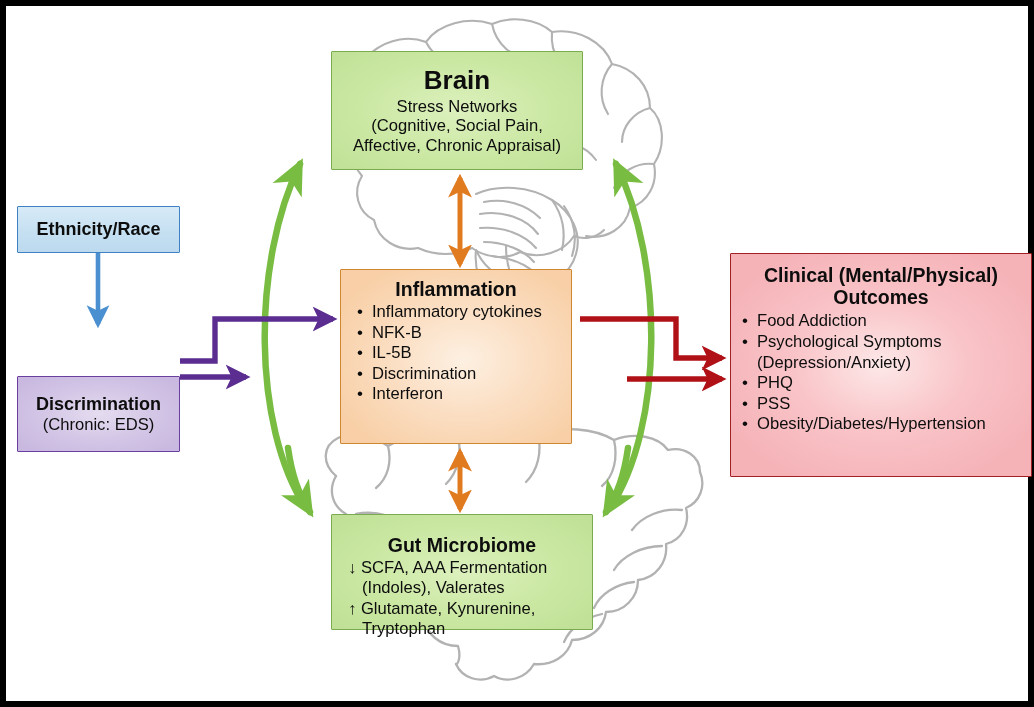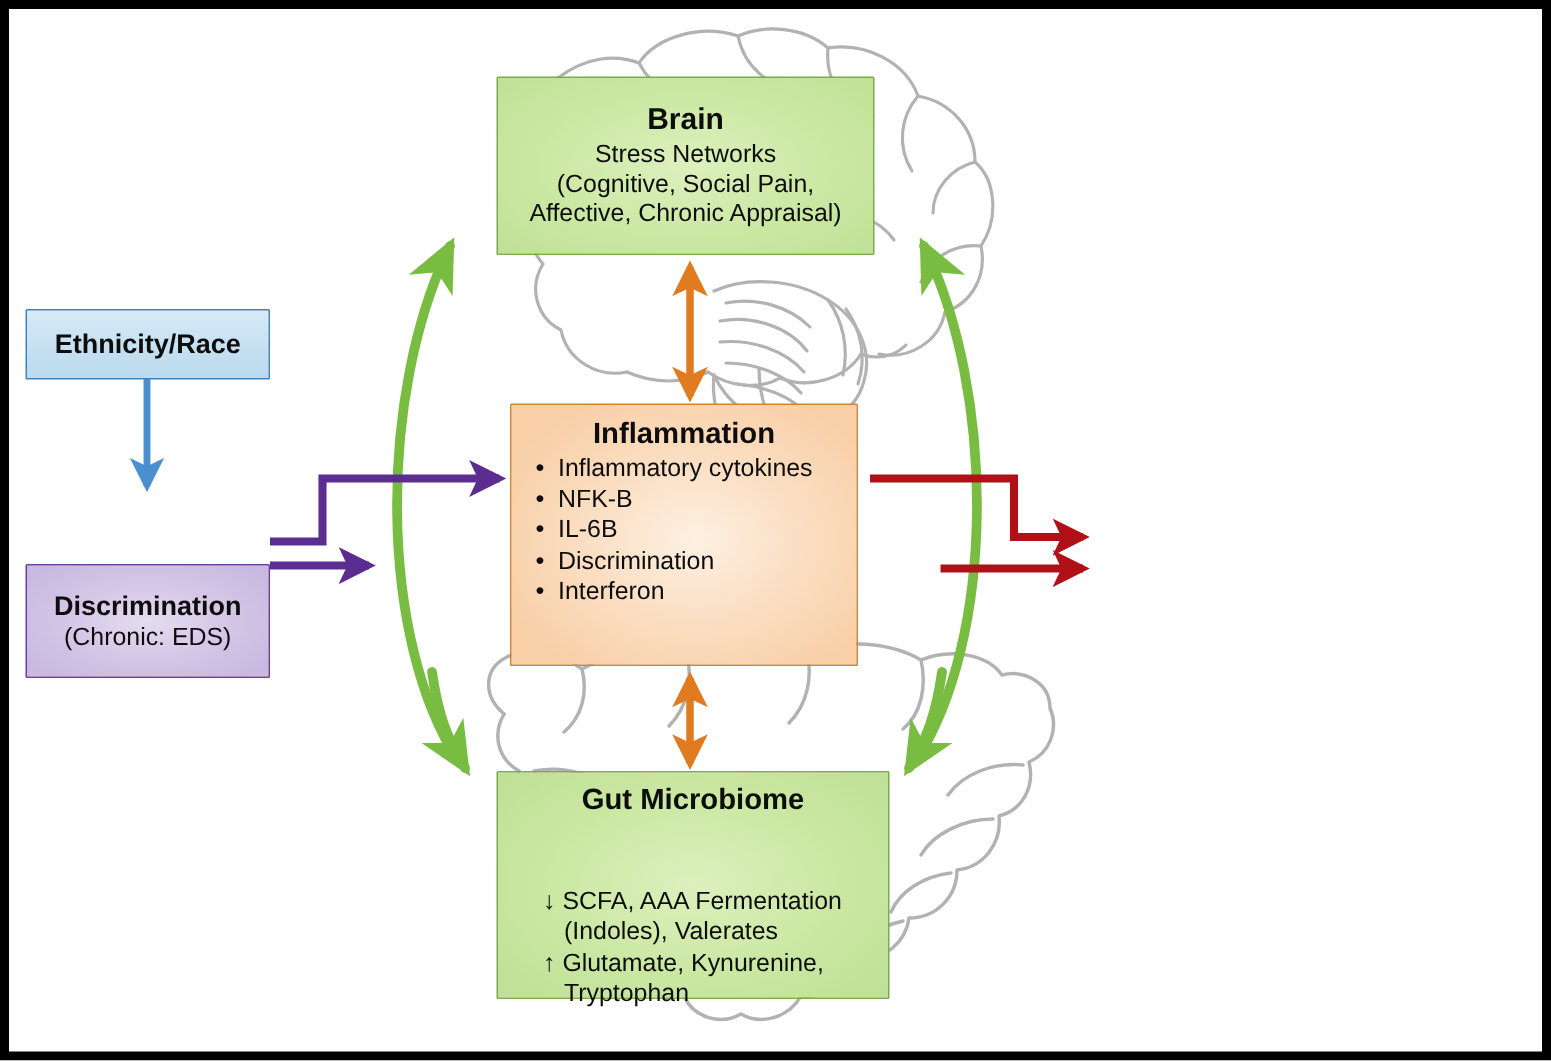--- a/index.html
+++ b/index.html
@@ -52,48 +52,47 @@
     left:1px; top:-1px;
     font-size:1.02em;
   }
 
   
   #brain-node {
     left:325px; top:45px; width:252px; height:119px;
     background:radial-gradient(ellipse 70% 75% at 50% 50%, #dcf0bd 0%, #cbe8a3 55%, #bfe096 100%);
     border:1.6px solid #7aab4e;
   }
-  #brain-node .title { font-size:20px; margin-bottom:1px; }
+  #brain-node .title { font-size:26px; margin-bottom:1px; }
   #brain-node .body { font-size:16.6px; }
 
   
   #inflammation-node {
     left:334px; top:263px; width:232px; height:175px;
     background:radial-gradient(ellipse 62% 62% at 53% 52%, #fdf0e2 0%, #fbdfc4 48%, #f8cfa6 100%);
     border:1.5px solid #d0862e;
     justify-content:flex-start;
     padding-top:8px;
   }
   #inflammation-node .title { font-size:19.5px; margin-bottom:2px; }
   #inflammation-node ul { padding-left:15px; }
   #inflammation-node ul li { font-size:16.6px; padding-left:16px; }
 
   
   #gut-node {
-    left:325px; top:508px; width:262px; height:152px;
+    left:325px; top:508px; width:262px; height:116px;
     background:radial-gradient(ellipse 66% 70% at 50% 50%, #dcf0bd 0%, #cbe8a3 55%, #bfe096 100%);
     border:1.6px solid #7aab4e;
     justify-content:flex-start;
-    padding-top:7px;
-    gap:45px;
+    padding-top:19px;
   }
   #gut-node .title { font-size:19.5px; margin-bottom:2px; }
   #gut-node .lines { width:100%; padding-left:16px; }
   #gut-node .lines div {
-    font-size:16.6px; text-align:left; color:#0d0d0d; line-height:1.22;margin-left:14px;
+    font-size:16.6px; text-align:left; color:#0d0d0d; line-height:1.22;
   }
   #gut-node .lines .ind { padding-left:14px; }
   #gut-node .arrw { font-weight:bold; }
 
   
   #clinical-node {
     left:724px; top:247px; width:302px; height:224px;
     background:radial-gradient(ellipse 58% 58% at 50% 50%, #fde8e8 0%, #f9c4c8 50%, #f5b3b8 100%);
     border:1.8px solid #a32025;
     justify-content:flex-start;
@@ -261,21 +260,21 @@
       <div class="body">Stress Networks</div>
       <div class="body">(Cognitive, Social Pain,</div>
       <div class="body">Affective, Chronic Appraisal)</div>
     </div>
 
     <div class="node" id="inflammation-node">
       <div class="title">Inflammation</div>
       <ul>
         <li>Inflammatory cytokines</li>
         <li>NFK-B</li>
-        <li>IL-6B</li>
+        <li>IL-5B</li>
         <li>Discrimination</li>
         <li>Interferon</li>
       </ul>
     </div>
 
     <div class="node" id="gut-node">
       <div class="title">Gut Microbiome</div>
       <div class="lines">
         <div>
           <span class="arrw">↓</span>
@@ -283,15 +282,29 @@
         </div>
         <div class="ind">(Indoles), Valerates</div>
         <div>
           <span class="arrw">↑</span>
           <span>Glutamate, Kynurenine,</span>
         </div>
         <div class="ind">Tryptophan</div>
       </div>
     </div>
 
+    <div class="node" id="clinical-node">
+      <div class="title">
+        <div>Clinical (Mental/Physical)</div>
+        <div>Outcomes</div>
+      </div>
+      <ul>
+        <li>Food Addiction</li>
+        <li>Psychological Symptoms</li>
+        <li class="cont">(Depression/Anxiety)</li>
+        <li>PHQ</li>
+        <li>PSS</li>
+        <li>Obesity/Diabetes/Hypertension</li>
+      </ul>
+    </div>
 
   </div>
 </div>
 
 </body></html>

